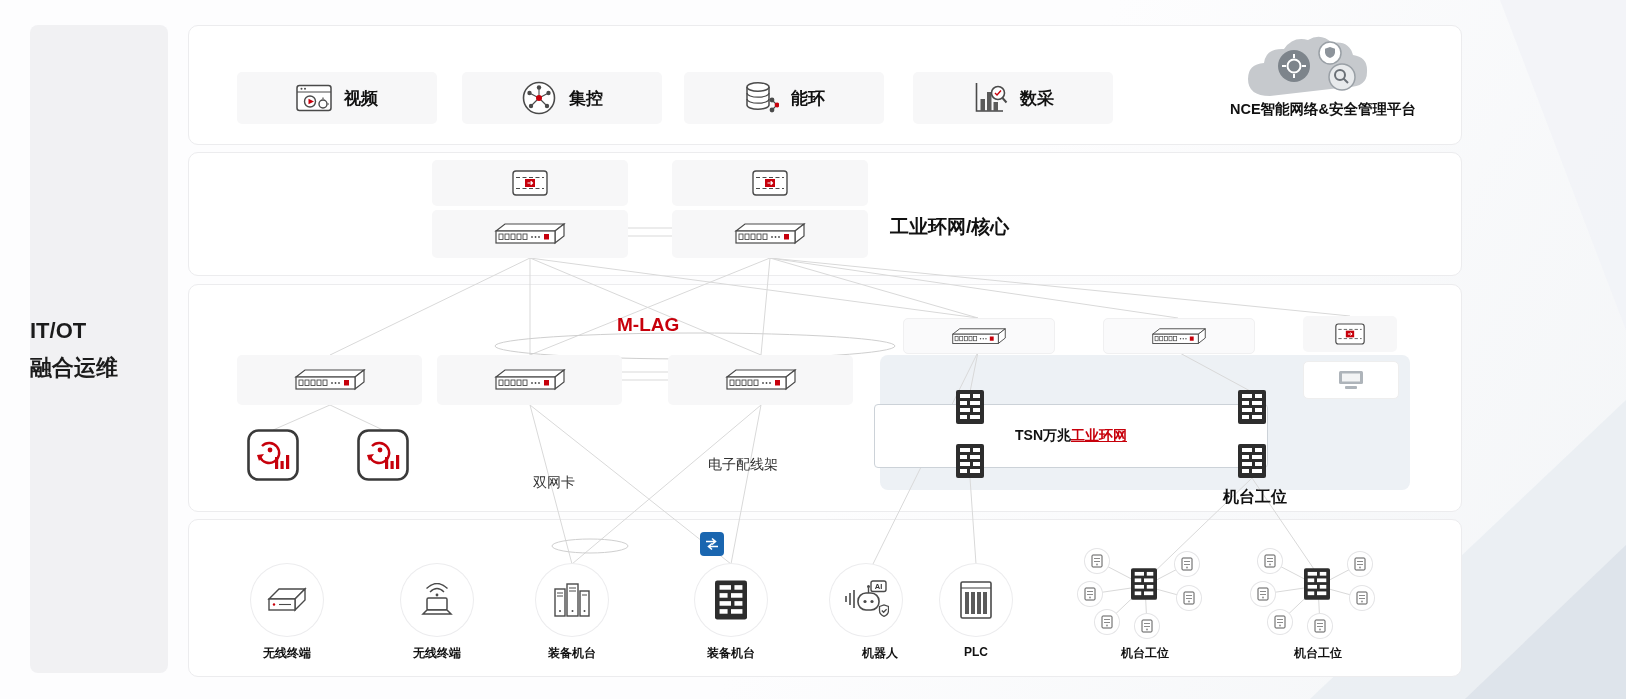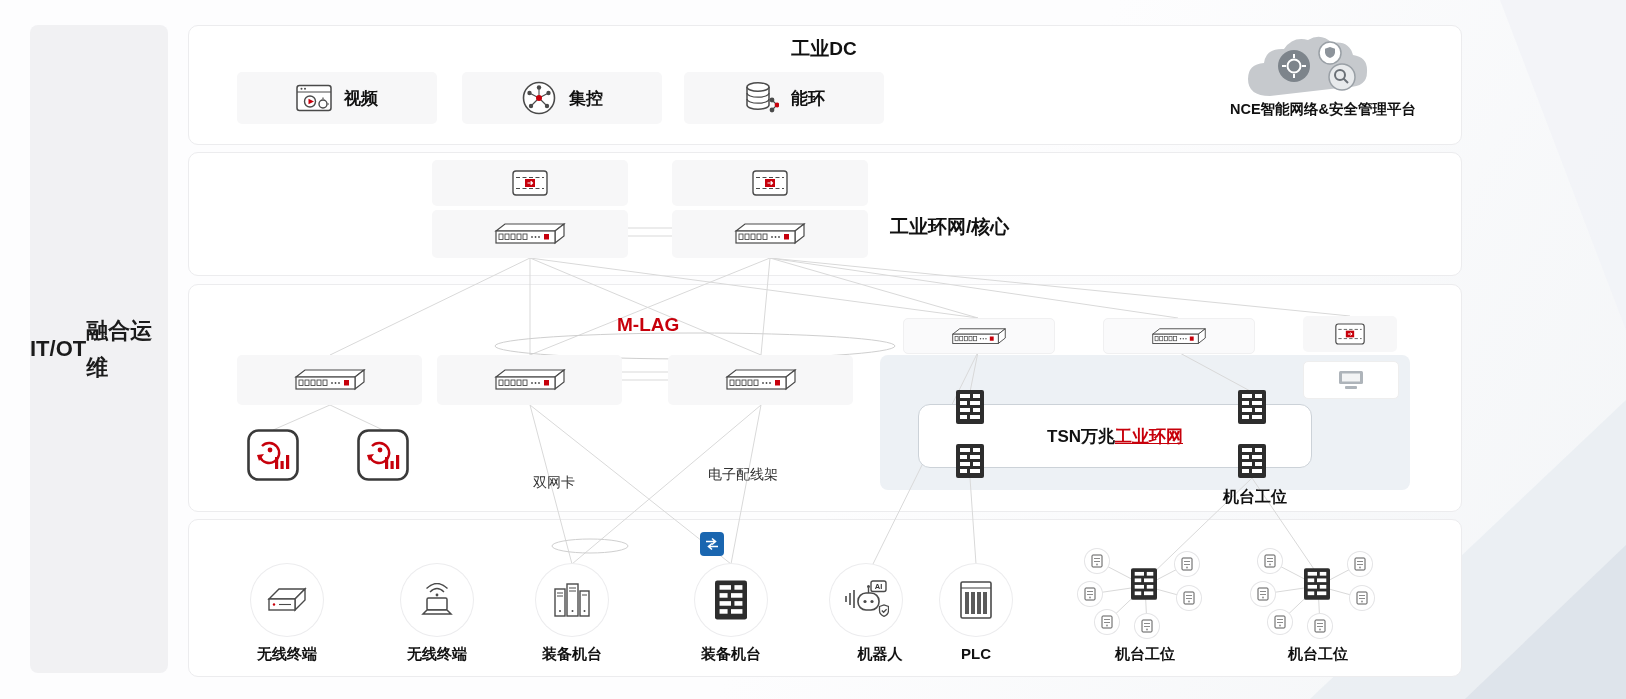--- a/index.html
+++ b/index.html
@@ -2,36 +2,36 @@
 <html><head>
 <meta charset="utf-8">
 <style>
   html,body{margin:0;padding:0;background:#fff;}
   .canvas{position:relative;width:1626px;height:699px;overflow:hidden;
     background:linear-gradient(120deg,#fdfdfe 55%,#f3f5f7);
     font-family:"Liberation Sans","DejaVu Sans",sans-serif;color:#111;}
   .abs{position:absolute;}
   .panel{position:absolute;background:#fff;border:1px solid #ececee;border-radius:10px;}
   .sidebar{position:absolute;left:30px;top:25px;width:138px;height:648px;background:#f1f1f3;
-    border-radius:8px;display:flex;flex-direction:row;justify-content:center;align-items:center;
+    border-radius:8px;display:flex;flex-direction:column;justify-content:center;
     font-weight:bold;font-size:22px;color:#1b1b1b;line-height:1.7;}
   .chip{position:absolute;background:#f7f7f8;border-radius:5px;display:flex;align-items:center;
     justify-content:center;gap:12px;}
   .chip-label{font-size:17px;font-weight:bold;color:#111;}
   .title{position:absolute;font-weight:bold;color:#111;white-space:nowrap;}
-  .cap{position:absolute;font-weight:bold;font-size:15px;color:#111;text-align:center;white-space:nowrap;}
+  .cap{position:absolute;font-weight:bold;font-size:12px;color:#111;text-align:center;white-space:nowrap;}
   .small-label{position:absolute;font-size:14px;color:#333;white-space:nowrap;}
   .circle{position:absolute;width:72px;height:72px;border-radius:50%;background:#fff;
     box-shadow:0 0 0 1px #ececee;display:flex;align-items:center;justify-content:center;}
   .sat{position:absolute;width:24px;height:24px;border-radius:50%;background:#fff;
     box-shadow:0 0 0 1px #e4e4e6;display:flex;align-items:center;justify-content:center;}
   .tsn-zone{position:absolute;left:880px;top:355px;width:530px;height:135px;background:#edf1f5;border-radius:8px;}
-  .tsn-inner{position:absolute;left:918px;top:404px;width:392px;height:62px;background:#fff;
-    border:1px solid #ccd2d8;border-radius:12px;display:flex;align-items:center;justify-content:center;
-    font-size:17px;font-weight:bold;white-space:nowrap;}
+  .tsn-inner{position:absolute;left:874px;top:404px;width:392px;height:62px;background:#fff;
+    border:1px solid #ccd2d8;border-radius:4px;display:flex;align-items:center;justify-content:center;
+    font-size:14px;font-weight:bold;white-space:nowrap;}
   .lines{position:absolute;left:0;top:0;pointer-events:none;}
   .blue-ic{position:absolute;left:700px;top:532px;width:24px;height:24px;background:#1a66b0;
     border-radius:4px;display:flex;align-items:center;justify-content:center;}
   svg{display:block;}
 </style>
 </head>
 <body>
 
 <svg width="0" height="0" style="position:absolute" aria-hidden="true">
 <defs>
@@ -241,39 +241,44 @@
         <line x1="1318" y1="586" x2="1360" y2="564"></line>
       <line x1="1318" y1="586" x2="1263" y2="594"></line>
         <line x1="1318" y1="586" x2="1362" y2="598"></line>
       <line x1="1318" y1="586" x2="1280" y2="622"></line>
         <line x1="1318" y1="586" x2="1320" y2="626"></line>
     </g>
     <ellipse cx="695" cy="346" rx="200" ry="13" fill="none" stroke="#cfcfcf" stroke-width="1"></ellipse>
     <ellipse cx="590" cy="546" rx="38" ry="7" fill="none" stroke="#cfcfcf" stroke-width="1"></ellipse>
   </svg>
 
-  <div class="title" style="left:188px;top:36px;width:1272px;text-align:center;font-size:19px">工业DC</div>
 
   <div class="chip" style="left:237px;top:72px;width:200px;height:52px">
     <svg width="36" height="30">
         <use href="#sym-vid"></use>
       </svg>
     <span class="chip-label">视频</span>
   </div>
   <div class="chip" style="left:462px;top:72px;width:200px;height:52px">
     <svg width="36" height="36">
         <use href="#sym-hub"></use>
       </svg>
     <span class="chip-label">集控</span>
   </div>
   <div class="chip" style="left:684px;top:72px;width:200px;height:52px">
     <svg width="36" height="36">
         <use href="#sym-db"></use>
       </svg>
     <span class="chip-label">能环</span>
+  </div>
+  <div class="chip" style="left:913px;top:72px;width:200px;height:52px">
+    <svg width="36" height="36">
+        <use href="#sym-chart"></use>
+      </svg>
+    <span class="chip-label">数采</span>
   </div>
 
   <div class="abs" style="left:1232px;top:28px">
     <svg width="180" height="78" viewBox="0 0 180 78">
       <path d="M38 68 q-22 0 -22 -17 q0 -15 16 -16 q2 -15 20 -14 q9 -13 24 -9 q13 -8 24 3 q17 -3 21 12 q15 2 14 17 q0 15 -19 15 z" fill="#c6c9cd"></path>
       <circle cx="62" cy="38" r="16" fill="#7d848b"></circle>
       <circle cx="62" cy="38" r="6.5" fill="none" stroke="#fff" stroke-width="2"></circle>
       <line x1="62" y1="26" x2="62" y2="30" stroke="#fff" stroke-width="2"></line>
       <line x1="62" y1="46" x2="62" y2="50" stroke="#fff" stroke-width="2"></line>
       <line x1="50" y1="38" x2="54" y2="38" stroke="#fff" stroke-width="2"></line>
@@ -328,21 +333,21 @@
   </div>
 
   <svg class="abs" width="54" height="54" style="left:246px;top:428px">
       <use href="#sym-sec"></use>
     </svg>
   <svg class="abs" width="54" height="54" style="left:356px;top:428px">
       <use href="#sym-sec"></use>
     </svg>
 
   <div class="small-label" style="left:533px;top:474px">双网卡</div>
-  <div class="small-label" style="left:708px;top:466px">电子配线架</div>
+  <div class="small-label" style="left:708px;top:456px">电子配线架</div>
 
   <div class="chip" style="left:903px;top:318px;width:150px;height:34px;background:#fafafb;border:1px solid #f0f0f1">
     <svg width="56" height="17">
         <use href="#sym-sw"></use>
       </svg>
   </div>
   <div class="chip" style="left:1103px;top:318px;width:150px;height:34px;background:#fafafb;border:1px solid #f0f0f1">
     <svg width="56" height="17">
         <use href="#sym-sw"></use>
       </svg>

